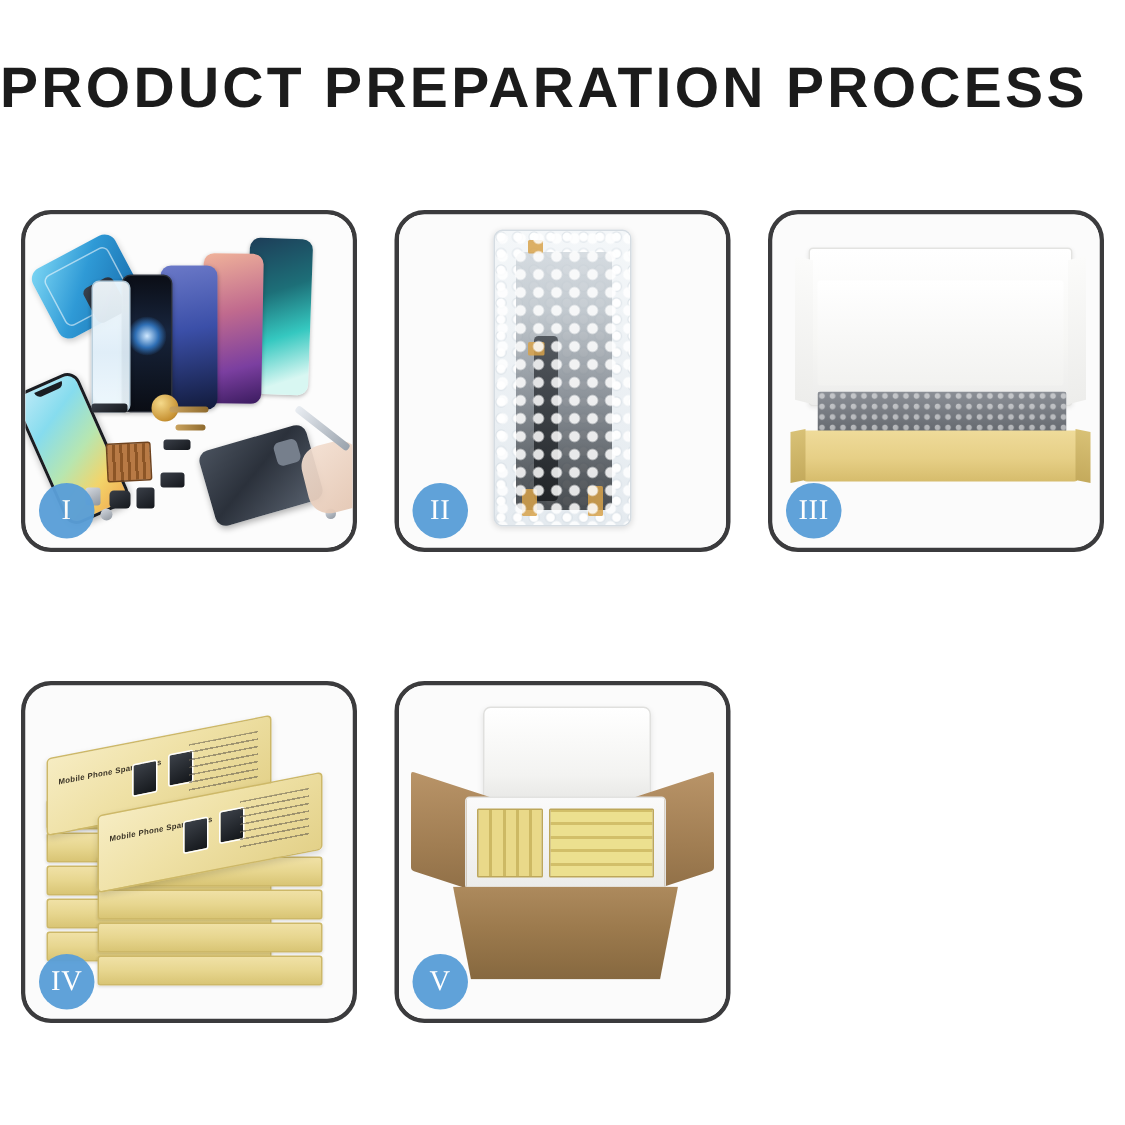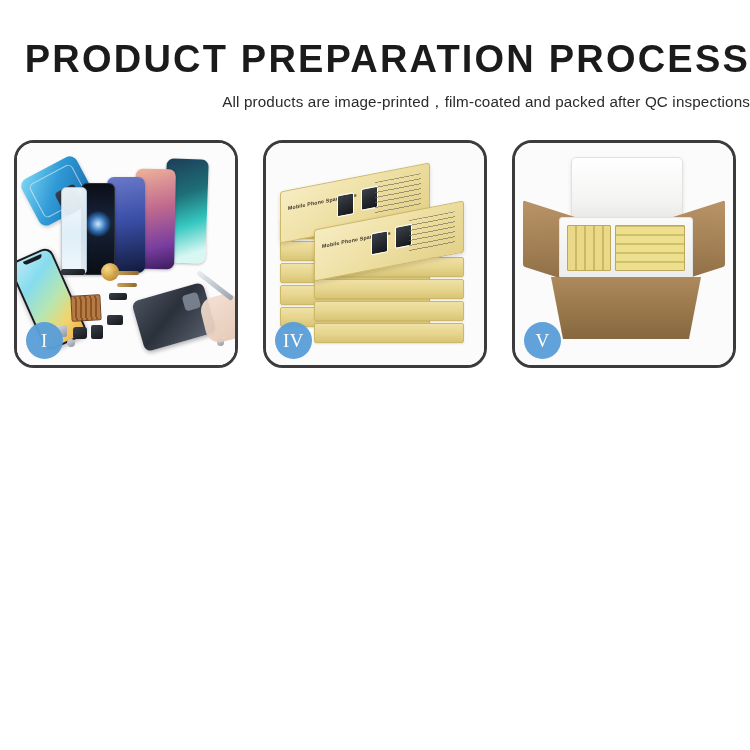--- a/index.html
+++ b/index.html
@@ -19,21 +19,21 @@
     height: 750px;
     background: #ffffff;
   }
 
   
   .header {
     position: absolute;
     top: 38px;
     left: 0;
     width: 750px;
-    text-align: right;
+    text-align: left;
   }
   .title {
     font-size: 38px;
     font-weight: 700;
     letter-spacing: 2.2px;
     color: #1b1b1b;
     line-height: 1.12;
     white-space: nowrap;
   }
   .subtitle {
@@ -363,21 +363,20 @@
     background:rgba(140,112,72,.55); border-radius:1px;
   }
 </style>
 </head>
 <body>
 
 <div class="page">
 
   <div class="header">
     <div class="title">PRODUCT PREPARATION PROCESS</div>
-    <div class="subtitle">All products are image-printed，film-coated and packed after QC inspections</div>
   </div>
 
   <div class="grid">
 
     <div class="panel">
       <div class="panel-inner">
         <div class="scene">
           <div class="p1-bg"></div>
           <div class="protector"></div>
           <div class="protector-chip"></div>
@@ -400,21 +399,48 @@
           <div class="part silver" style="left:50px; top:196px; width:8px; height:8px; border-radius:50%;"></div>
           <div class="part silver" style="left:200px; top:196px; width:7px; height:7px; border-radius:50%;"></div>
           <div class="backplate"></div>
           <div class="hand"></div>
           <div class="tweezers"></div>
         </div>
       </div>
       <div class="badge">I</div>
     </div>
 
-
+    <div class="panel">
+      <div class="panel-inner">
+        <div class="scene">
+          <div class="bubble-bag">
+            <div class="bag-content"></div>
+            <div class="bag-flex"></div>
+            <div class="tape" style="left:22px; top:6px; width:10px; height:9px;"></div>
+            <div class="tape" style="left:22px; top:74px; width:11px; height:9px;"></div>
+            <div class="tape" style="left:18px; top:172px; width:10px; height:18px;"></div>
+            <div class="tape" style="left:62px; top:170px; width:10px; height:20px;"></div>
+            <div class="bubble-overlay"></div>
+          </div>
+        </div>
+      </div>
+      <div class="badge">II</div>
+    </div>
+
+    <div class="panel">
+      <div class="panel-inner">
+        <div class="scene">
+          <div class="box3-lid"></div>
+          <div class="box3-foam"></div>
+          <div class="box3-grey"></div>
+          <div class="box3-base"></div>
+        </div>
+      </div>
+      <div class="badge">III</div>
+    </div>
 
     <div class="panel">
       <div class="panel-inner">
         <div class="scene">
           <div class="stack">
 
             <div class="sbox" style="left:2px; top:56px;"></div>
             <div class="sbox" style="left:2px; top:78px;"></div>
             <div class="sbox" style="left:2px; top:100px;"></div>
             <div class="sbox" style="left:2px; top:122px;"></div>

